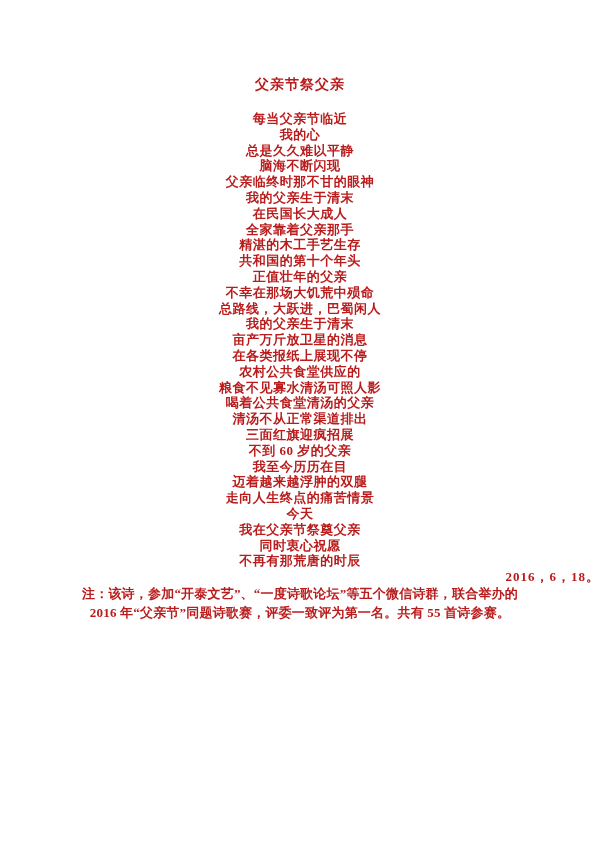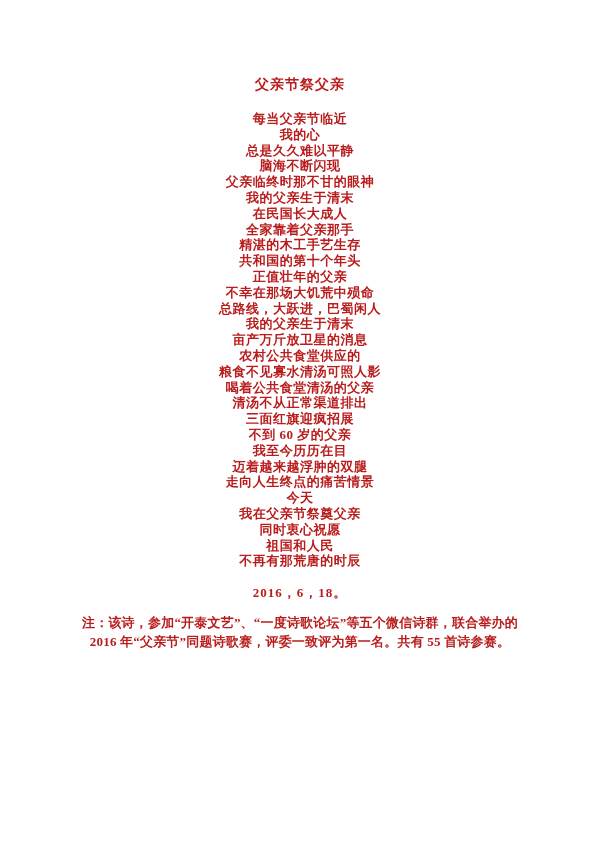--- a/index.html
+++ b/index.html
@@ -34,27 +34,27 @@
   .poem {
     margin-top: 18px;
     font-size: 13px;
     line-height: 15.8px;
     letter-spacing: 0.5px;
   }
   .poem-line {
     white-space: pre;
   }
   .doc-date {
-    margin-top: 16px;
+    margin-top: 0;
     font-size: 13px;
     line-height: 16px;
     letter-spacing: 1px;
+    text-align: right;
   }
   .doc-note {
-    margin-top: 13px;
     font-size: 13px;
     line-height: 18.5px;
     letter-spacing: 0.2px;
   }
   .note-line {
     white-space: pre;
   }
 </style>
 </head>
 <body>
@@ -72,33 +72,33 @@
       <div class="poem-line">我的父亲生于清末</div>
       <div class="poem-line">在民国长大成人</div>
       <div class="poem-line">全家靠着父亲那手</div>
       <div class="poem-line">精湛的木工手艺生存</div>
       <div class="poem-line">共和国的第十个年头</div>
       <div class="poem-line">正值壮年的父亲</div>
       <div class="poem-line">不幸在那场大饥荒中殒命</div>
       <div class="poem-line">总路线，大跃进，巴蜀闲人</div>
       <div class="poem-line">我的父亲生于清末</div>
       <div class="poem-line">亩产万斤放卫星的消息</div>
+      <div class="poem-line">在各类报纸上展现不停</div>
       <div class="poem-line">农村公共食堂供应的</div>
       <div class="poem-line">粮食不见寡水清汤可照人影</div>
       <div class="poem-line">喝着公共食堂清汤的父亲</div>
       <div class="poem-line">清汤不从正常渠道排出</div>
       <div class="poem-line">三面红旗迎疯招展</div>
       <div class="poem-line">不到 60 岁的父亲</div>
       <div class="poem-line">我至今历历在目</div>
       <div class="poem-line">迈着越来越浮肿的双腿</div>
       <div class="poem-line">走向人生终点的痛苦情景</div>
       <div class="poem-line">今天</div>
       <div class="poem-line">我在父亲节祭奠父亲</div>
       <div class="poem-line">同时衷心祝愿</div>
-      <div class="poem-line">祖国和人民</div>
       <div class="poem-line">不再有那荒唐的时辰</div>
     </div>
 
   <div class="doc-date">2016，6，18。</div>
 
   <div class="doc-note">
     <div class="note-line">注：该诗，参加“开泰文艺”、“一度诗歌论坛”等五个微信诗群，联合举办的</div>
     <div class="note-line">2016 年“父亲节”同题诗歌赛，评委一致评为第一名。共有 55 首诗参赛。</div>
   </div>
 </div>

